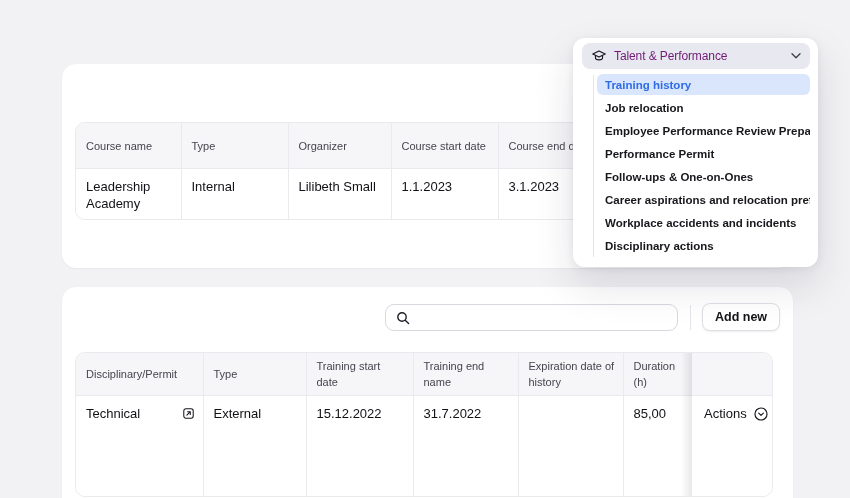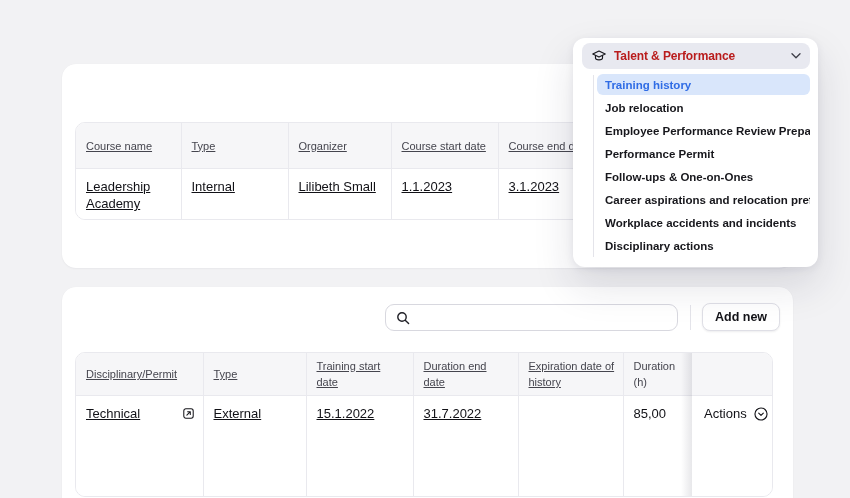--- a/index.html
+++ b/index.html
@@ -34,21 +34,21 @@
   table{width:100%; height:100%; border-collapse:collapse; table-layout:fixed;}
   thead th{
     background:#f6f6f8; border-bottom:1px solid #e9e9ee;
     font-size:11px; font-weight:400; color:#45454e; text-align:left;
     padding:4px 8px 4px 10px; line-height:16px; vertical-align:middle;
   }
   tbody td{
     vertical-align:top; padding:9px 8px 6px 10px;
     font-size:13px; color:#111116; line-height:17px; background:#fff;
   }
-  th.divider, td.divider{border-right:1px solid #e9e9ee;text-decoration:underline;}
+  th.divider, td.divider{border-right:1px solid #e9e9ee;}
   .cell-flex{display:flex; align-items:flex-start; justify-content:space-between;}
   .actions-cell{display:flex; align-items:center; gap:6px; cursor:pointer; width:max-content;}
   .sticky-shadow{
     position:absolute; width:11px; pointer-events:none; z-index:3;
     background:linear-gradient(to right, rgba(25,25,50,0), rgba(25,25,50,0.10));
   }
   .btn-add{
     position:absolute; height:28px; padding:0 12px; border-radius:8px;
     background:#fff; border:1px solid #dfdfe6; box-shadow:0 1px 2px rgba(20,20,40,0.08);
     font:600 12.5px "Liberation Sans",sans-serif; color:#131318; cursor:pointer;text-align:center;
@@ -59,21 +59,21 @@
     position:absolute; left:573px; top:38px; width:245px; height:229px;
     background:#fff; border-radius:12px; z-index:10;
     box-shadow:0 18px 40px rgba(30,30,60,0.13), 0 2px 8px rgba(30,30,60,0.07);
   }
   .panel-pill{
     position:absolute; left:9px; top:5px; width:228px; height:26px; box-sizing:border-box;
     background:#e8e9f0; border-radius:8px; display:flex; align-items:center;
     padding:0 9px; cursor:pointer;
   }
   .panel-pill .pill-label{
-    flex:1; margin-left:7px; font-size:12px; font-weight:700; color:#b91c1c; letter-spacing:-0.1px;
+    flex:1; margin-left:7px; font-size:12px; font-weight:400; color:#701a75; letter-spacing:-0.1px;
   }
   .menu{position:absolute; left:0; top:35px; width:100%;}
   .guide{position:absolute; left:20px; top:2px; bottom:0; width:1px; background:#e4e4ea; height:182px;}
   .menu-item{
     position:relative; margin-left:24px; width:213px; height:23px;
     display:flex; align-items:center; box-sizing:border-box; padding:0 8px;
     font-size:11.5px; color:#17171c; cursor:pointer; border-radius:6px;
     white-space:nowrap; overflow:hidden;font-weight:bold;
   }
   .menu-item.selected{background:#d9e6fb; color:#2f6ce5; height:21px; margin-top:1px; margin-bottom:1px;}
@@ -151,39 +151,39 @@
           <col style="width:105px">
             <col style="width:105px">
             <col style="width:71px">
             <col>
         </colgroup>
         <thead>
           <tr>
             <th class="divider" style="height:34px;">Disciplinary/Permit</th>
             <th class="divider">Type</th>
             <th class="divider">Training start date</th>
-            <th class="divider">Duration end date</th>
+            <th class="divider">Training end name</th>
             <th class="divider">Expiration date of history</th>
             <th>Duration (h)</th>
             <th></th>
           </tr>
         </thead>
         <tbody>
           <tr>
             <td class="divider">
               <span class="cell-flex">
                 <span>Technical</span>
                 <svg width="13" height="13" viewBox="0 0 16 16" style="margin-top:2px; cursor:pointer;">
                   <rect x="2.2" y="2.2" width="11.6" height="11.6" rx="2.6" fill="none" stroke="#17171c" stroke-width="1.3"></rect>
                   <path d="M6 10 L10.2 5.8 M6.9 5.8 H10.2 V9.1" fill="none" stroke="#17171c" stroke-width="1.3" stroke-linecap="round" stroke-linejoin="round"></path>
                 </svg>
               </span>
             </td>
             <td class="divider">External</td>
-            <td class="divider">15.1.2022</td>
+            <td class="divider">15.12.2022</td>
             <td class="divider">31.7.2022</td>
             <td class="divider"></td>
             <td>85,00</td>
             <td>
               <span class="actions-cell">
                 <span>Actions</span>
                 <svg width="16" height="16" viewBox="0 0 18 18">
                   <circle cx="9" cy="9" r="6.8" fill="none" stroke="#17171c" stroke-width="1.3"></circle>
                   <polyline points="6.4,8 9,10.6 11.6,8" fill="none" stroke="#17171c" stroke-width="1.3" stroke-linecap="round" stroke-linejoin="round"></polyline>
                 </svg>

